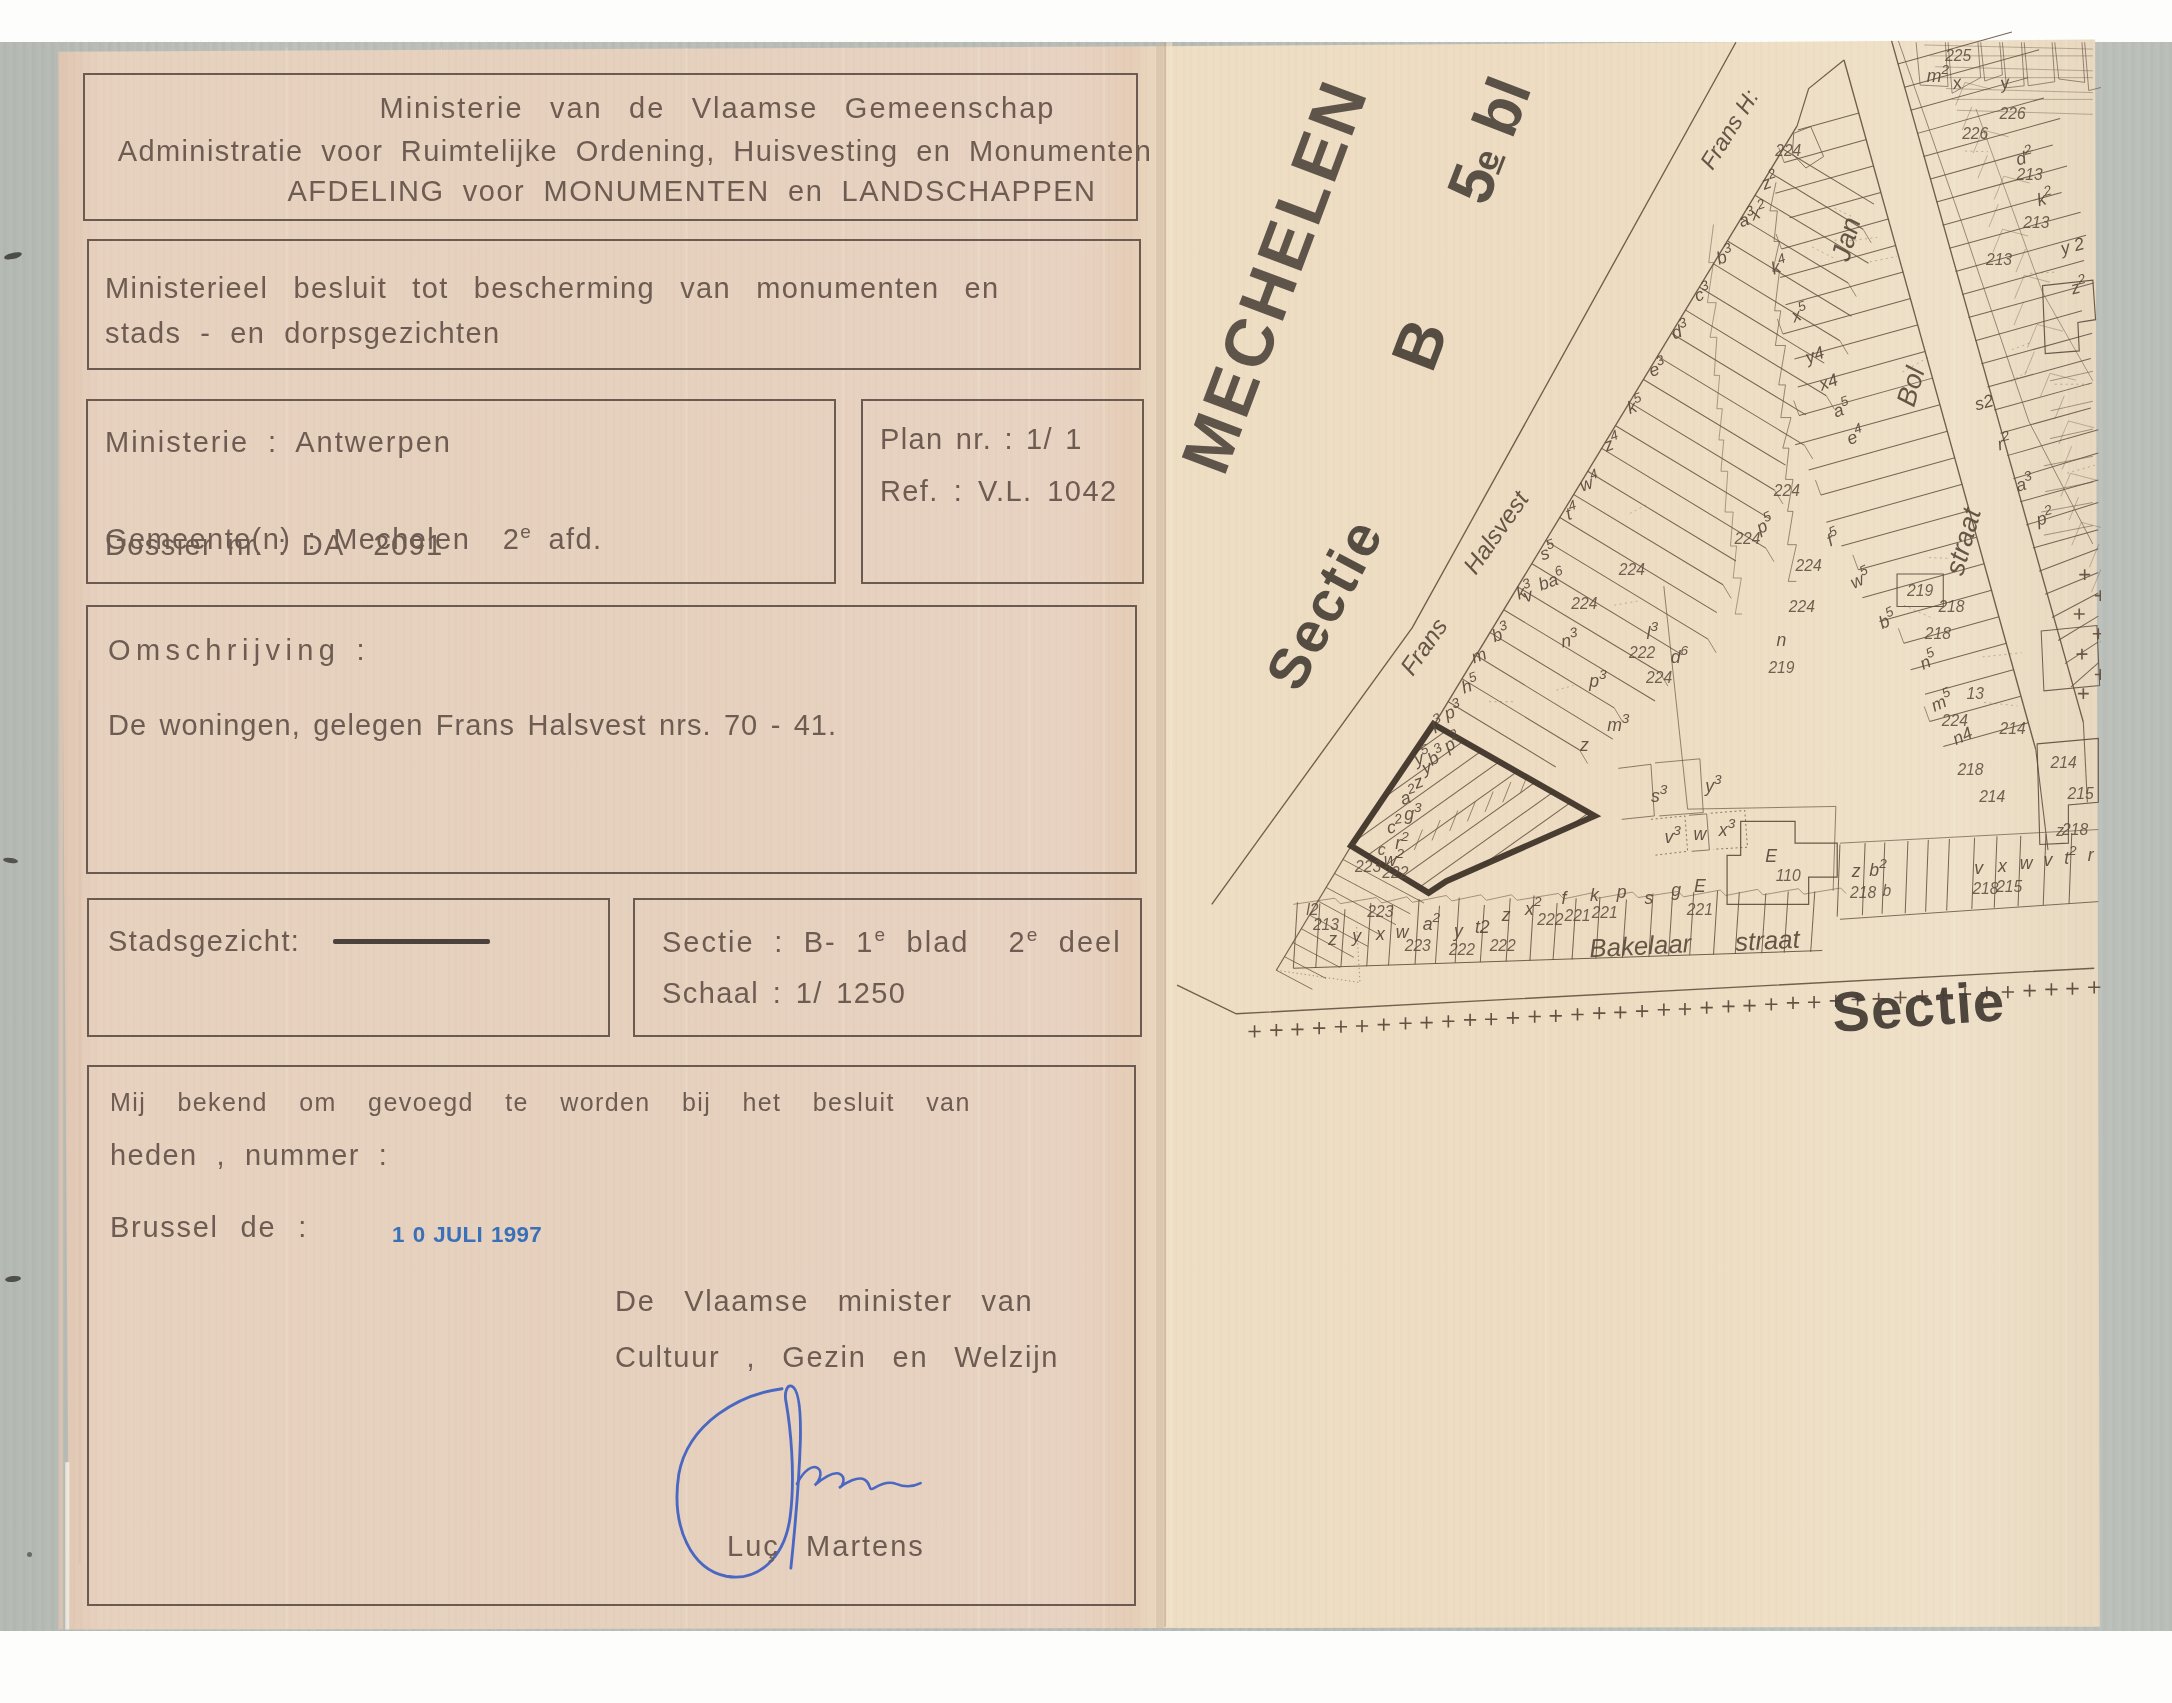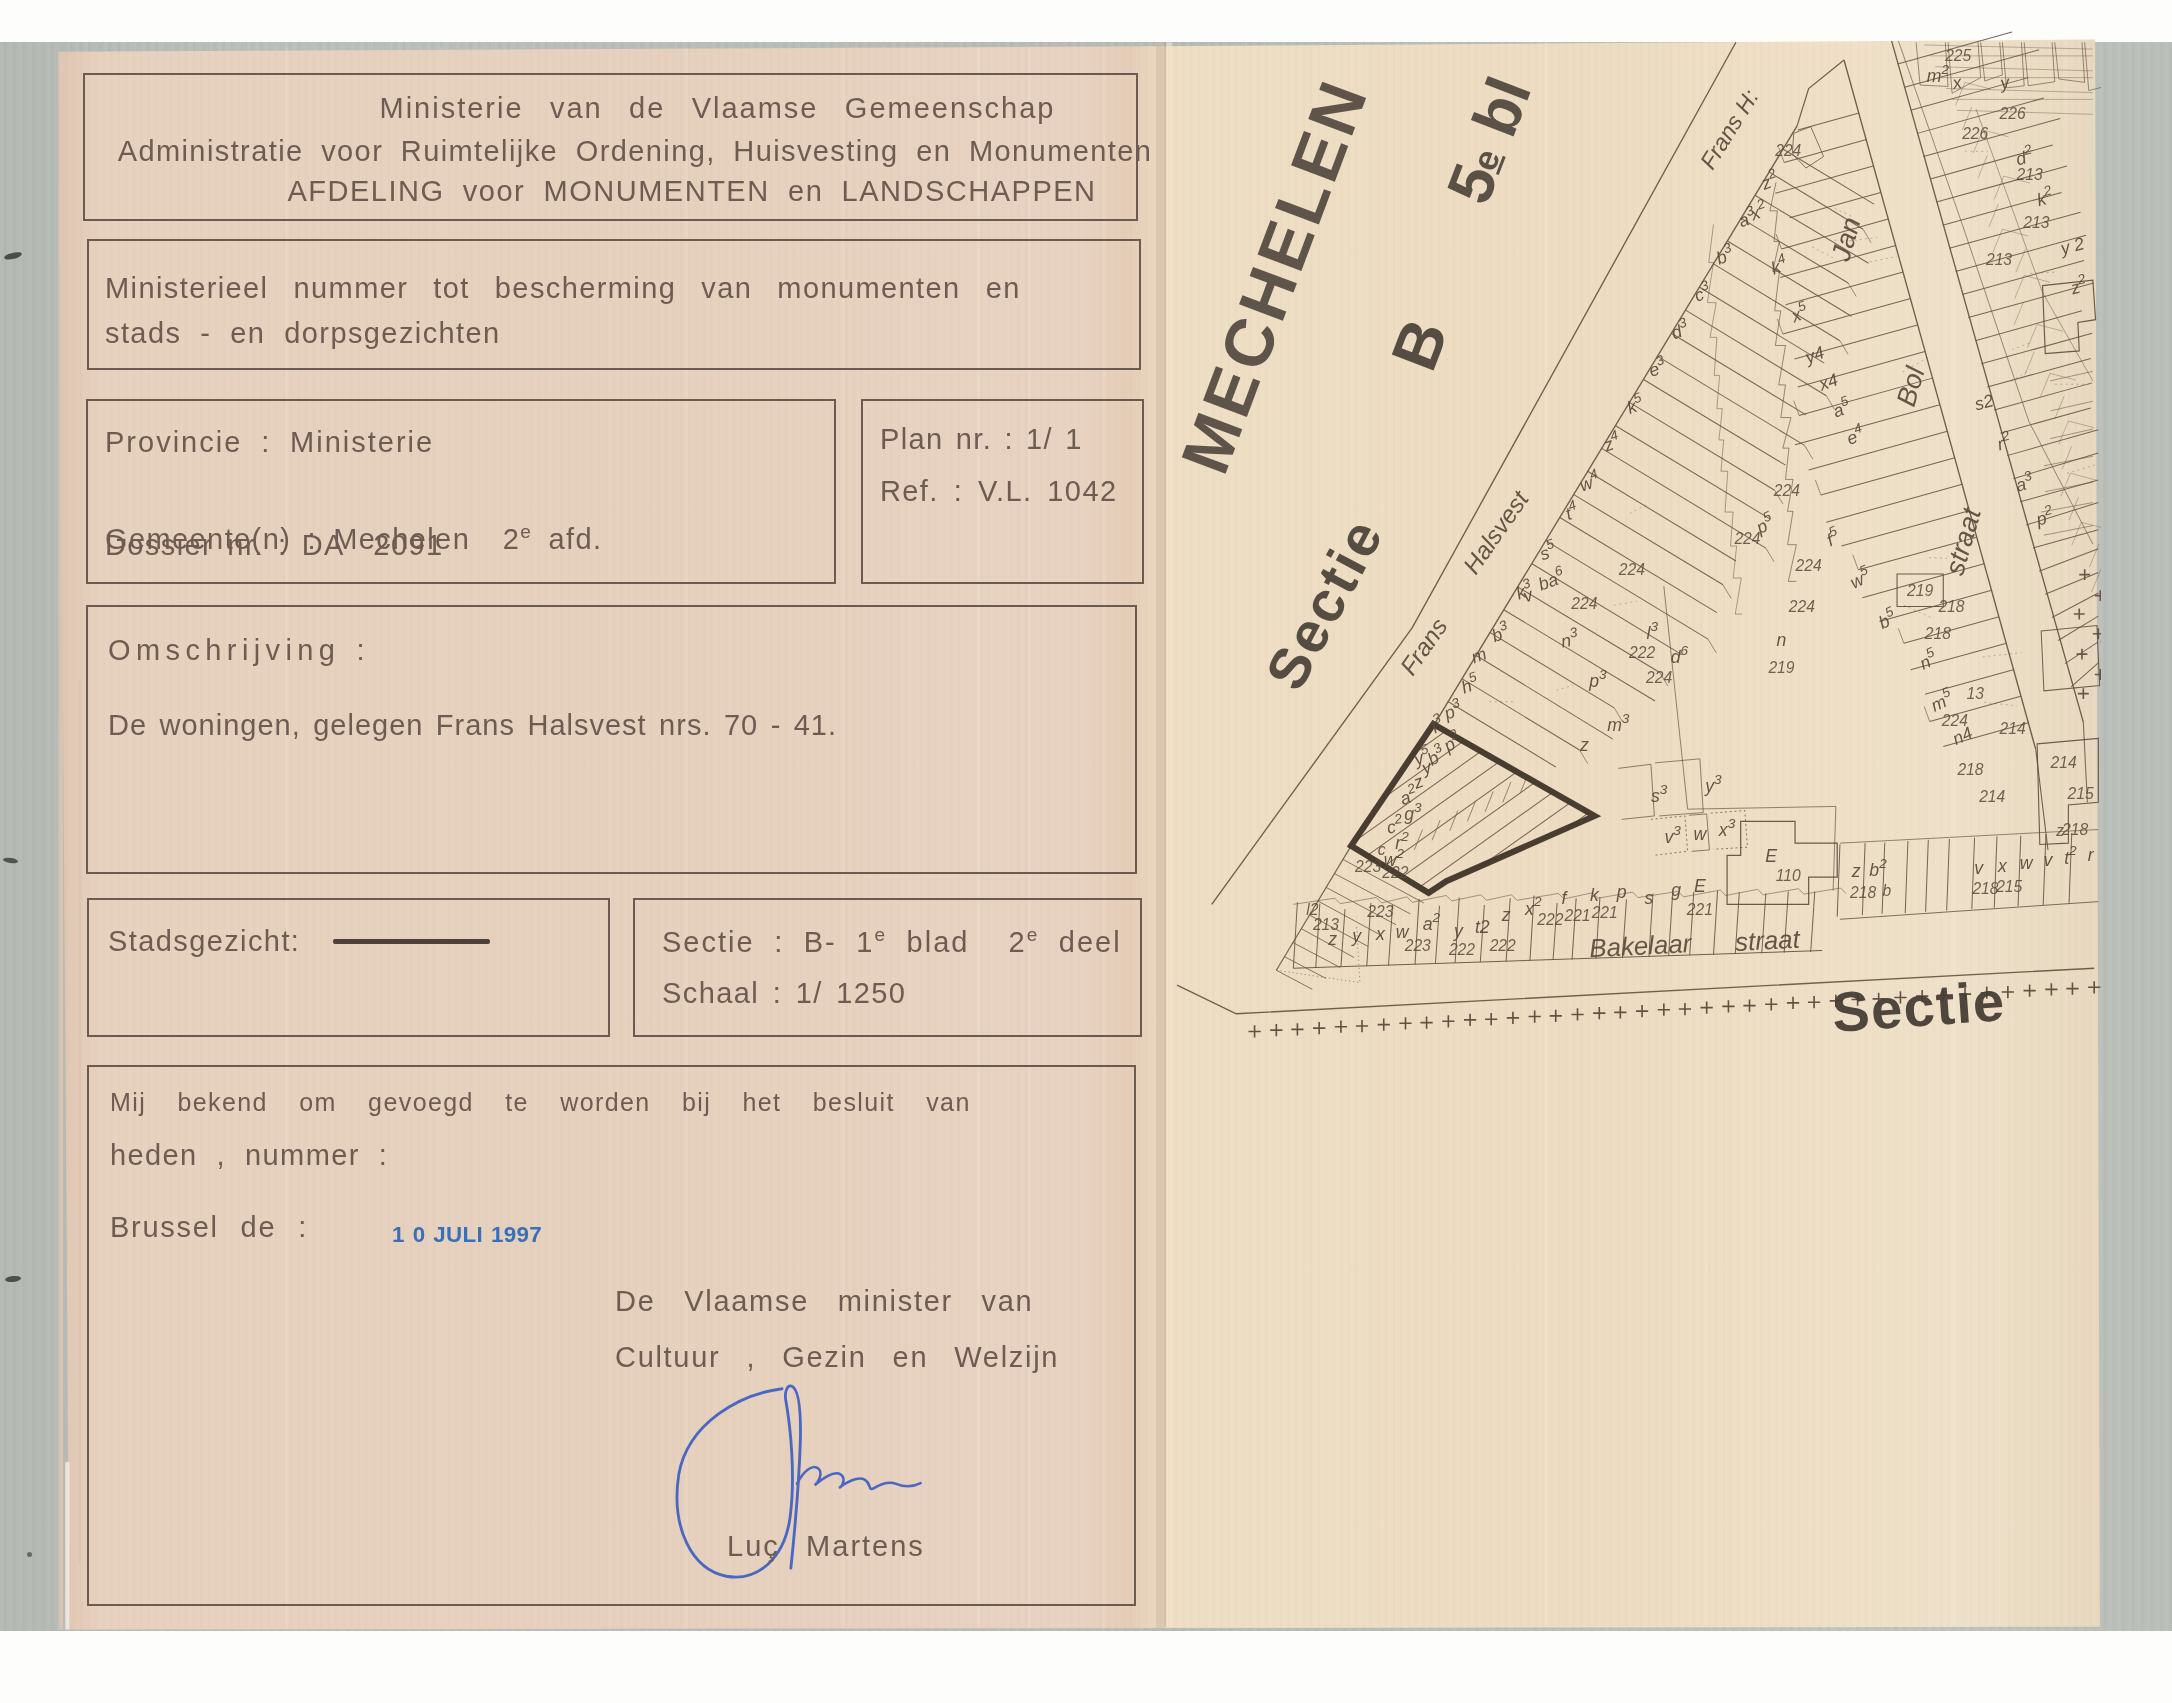--- a/index.html
+++ b/index.html
@@ -65,27 +65,27 @@
 <div class="bx" style="left:83px;top:73px;width:1055px;height:148px;"></div>
 
 <div class="lab" style="left:83px;top:92px;width:1269px;text-align:center;font-size:29px;letter-spacing:2px;word-spacing:16.3px;">Ministerie van de Vlaamse Gemeenschap</div>
 
 <div class="lab" style="left:83px;top:135px;width:1104px;text-align:center;font-size:29px;letter-spacing:1.4px;word-spacing:8.2px;">Administratie voor Ruimtelijke Ordening, Huisvesting en Monumenten</div>
 
 <div class="lab" style="left:83px;top:175px;width:1218px;text-align:center;font-size:29px;letter-spacing:1.5px;word-spacing:8.8px;">AFDELING voor MONUMENTEN en LANDSCHAPPEN</div>
 
 <div class="bx" style="left:87px;top:239px;width:1054px;height:131px;"></div>
 
-<div class="lab" style="left:105px;top:272px;font-size:29px;letter-spacing:1.4px;word-spacing:15.6px;">Ministerieel nummer tot bescherming van monumenten en</div>
+<div class="lab" style="left:105px;top:272px;font-size:29px;letter-spacing:1.4px;word-spacing:15.6px;">Ministerieel besluit tot bescherming van monumenten en</div>
 
 <div class="lab" style="left:105px;top:317px;font-size:29px;letter-spacing:1.4px;word-spacing:9.5px;">stads - en dorpsgezichten</div>
 
 <div class="bx" style="left:86px;top:399px;width:750px;height:185px;"></div>
 
-<div class="lab" style="left:105px;top:426px;font-size:29px;letter-spacing:2px;word-spacing:8.8px;">Provincie : Ministerie</div>
+<div class="lab" style="left:105px;top:426px;font-size:29px;letter-spacing:2px;word-spacing:8.8px;">Ministerie : Antwerpen</div>
 
 <div class="lab" style="left:105px;top:477px;font-size:29px;letter-spacing:1.4px;word-spacing:6.8px;margin-top:44px;">Gemeente(n) : Mechelen&nbsp;&nbsp;2<sup style="font-size:19px;">e</sup> afd.</div>
 
 <div class="lab" style="left:105px;top:529px;font-size:29px;letter-spacing:1.4px;word-spacing:4.8px;">Dossier nr. : DA&nbsp;&nbsp;2091</div>
 
 <div class="bx" style="left:861px;top:399px;width:283px;height:185px;"></div>
 
 <div class="lab" style="left:880px;top:423px;font-size:29px;letter-spacing:1.4px;word-spacing:2.7px;">Plan nr. : 1/ 1</div>
 
 <div class="lab" style="left:880px;top:475px;font-size:29px;letter-spacing:1.4px;word-spacing:5.4px;">Ref. : V.L. 1042</div>

